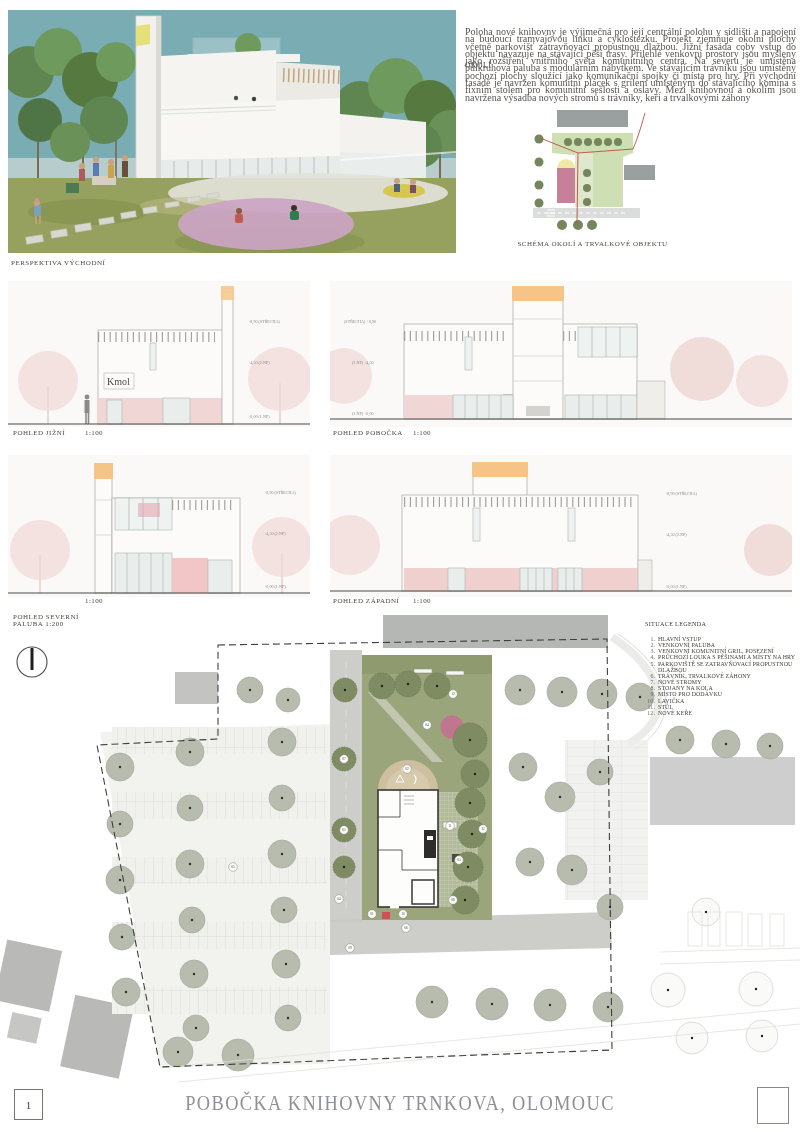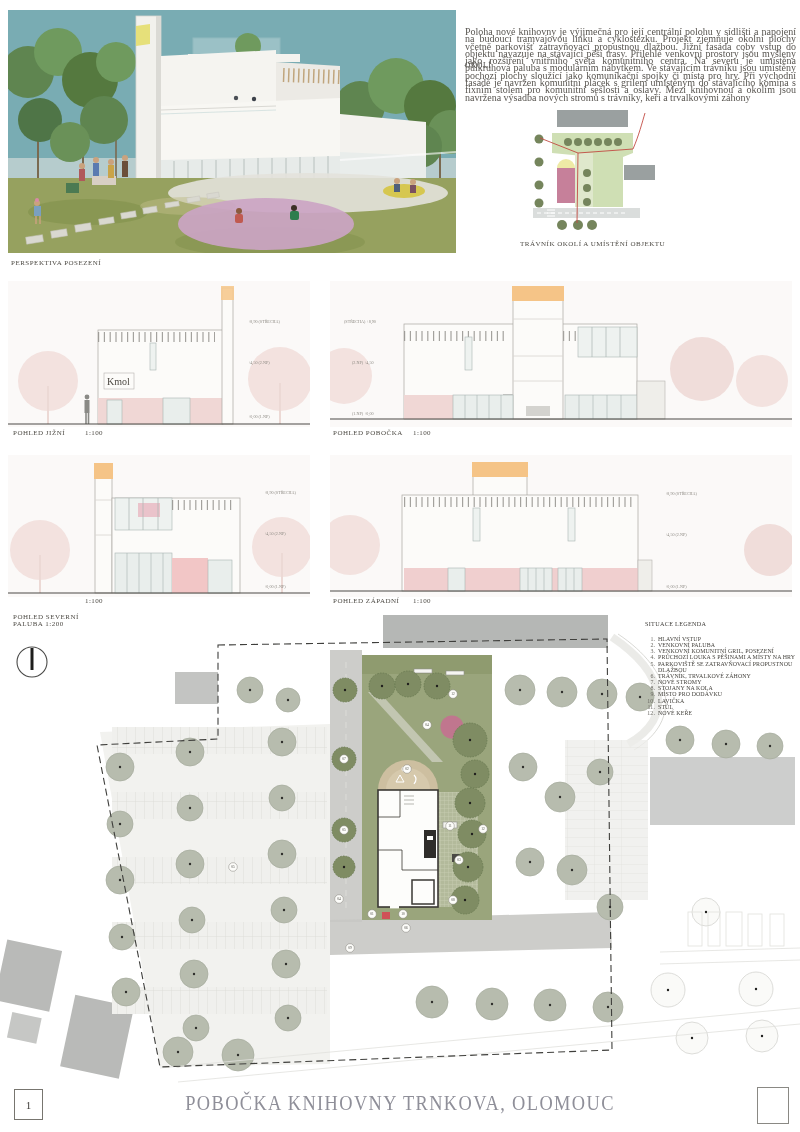--- a/index.html
+++ b/index.html
@@ -140,21 +140,21 @@
     </g>
 
     <g>
       <circle cx="29" cy="193" r="3" fill="#caa27e"></circle>
         <circle cx="29" cy="190" r="2" fill="#d98aa6"></circle>
       <rect x="26" y="196" width="7" height="10" fill="#7aa0c0"></rect>
       <line x1="28" y1="206" x2="28" y2="214" stroke="#caa27e" stroke-width="1.5"></line>
       <line x1="32" y1="206" x2="32" y2="214" stroke="#caa27e" stroke-width="1.5"></line>
     </g>
   </svg>
-  <div class="abs caption" style="left:11px;top:259px">PERSPEKTIVA POSEZENÍ</div>
+  <div class="abs caption" style="left:11px;top:259px">PERSPEKTIVA VÝCHODNÍ</div>
 
   <div class="abs okoli-head" style="left:465px;top:13px">OKOLÍ</div>
   <div class="abs okoli-body" style="left:465px;top:28px;width:331px">Poloha nové knihovny je výjimečná pro její centrální polohu v sídlišti a napojení na budoucí tramvajovou linku a cyklostezku. Projekt zjemňuje okolní plochy včetně parkovišť zatravňovací propustnou dlažbou. Jižní fasáda coby vstup do objektu navazuje na stávající pěší trasy. Přilehlé venkovní prostory jsou myšleny jako rozšíření vnitřního světa komunitního centra. Na severu je umístěna půlkruhová paluba s modulárním nábytkem. Ve stávajícím trávníku jsou umístěny pochozí plochy sloužící jako komunikační spojky či místa pro hry. Při východní fasádě je navržen komunitní plácek s grilem umístěným do stávajícího komína s fixním stolem pro komunitní sešlosti a oslavy. Mezi knihovnou a okolím jsou navržena výsadba nových stromů s trávníky, keři a trvalkovými záhony</div>
 
   <svg class="abs" style="left:525px;top:105px" width="150" height="135" viewBox="0 0 150 135">
     <rect x="32" y="5" width="71" height="17" fill="#9aa0a0"></rect>
     <rect x="99" y="60" width="31" height="15" fill="#9aa0a0"></rect>
     <polygon points="27,28 108,28 108,48 98,52 98,102 68,102 68,52 27,48" fill="#cfdfb4"></polygon>
     <rect x="50" y="48" width="18" height="54" fill="#dfe8cc"></rect>
     <path d="M32,63 A9,9 0 0 1 50,63 Z" fill="#eeeaa6"></path>
@@ -183,21 +183,21 @@
       <line x1="22" y1="105" x2="30" y2="105"></line>
         <line x1="22" y1="108" x2="30" y2="108"></line>
         <line x1="22" y1="111" x2="30" y2="111"></line>
     </g>
     <g stroke="#c24b43" stroke-width=".9" fill="none">
       <path d="M15,33 L53,48 L108,44"></path>
       <path d="M108,44 C114,30 117,18 120,8"></path>
       <path d="M53,48 L52,118"></path>
     </g>
   </svg>
-  <div class="abs caption" style="left:465px;top:240px;width:255px;text-align:center">TRÁVNÍK OKOLÍ A UMÍSTĚNÍ OBJEKTU</div>
+  <div class="abs caption" style="left:465px;top:240px;width:255px;text-align:center">SCHÉMA OKOLÍ A TRVALKOVÉ OBJEKTU</div>
 
   <svg class="abs" style="left:8px;top:281px" width="302" height="146" viewBox="0 0 302 146">
     <rect width="302" height="146" fill="#f9f7f5" opacity=".7"></rect>
     <circle cx="40" cy="100" r="30" fill="#f3e2df"></circle>
       <circle cx="272" cy="98" r="32" fill="#f3e2df"></circle>
     <line x1="40" y1="143" x2="40" y2="105" stroke="#ecd9d5" stroke-width="2"></line>
     <line x1="272" y1="143" x2="272" y2="102" stroke="#ecd9d5" stroke-width="2"></line>
     <rect x="90" y="49" width="125" height="94" fill="#fcfbf9" stroke="#a9a7a2" stroke-width=".7"></rect>
     <line x1="90" y1="56" x2="207" y2="56" stroke="#8f8d88" stroke-width="10" stroke-dasharray="1.2 4.6" opacity=".8"></line>
     <rect x="142" y="62" width="6" height="27" fill="#eef2f0" stroke="#a9b4b2" stroke-width=".6"></rect>

